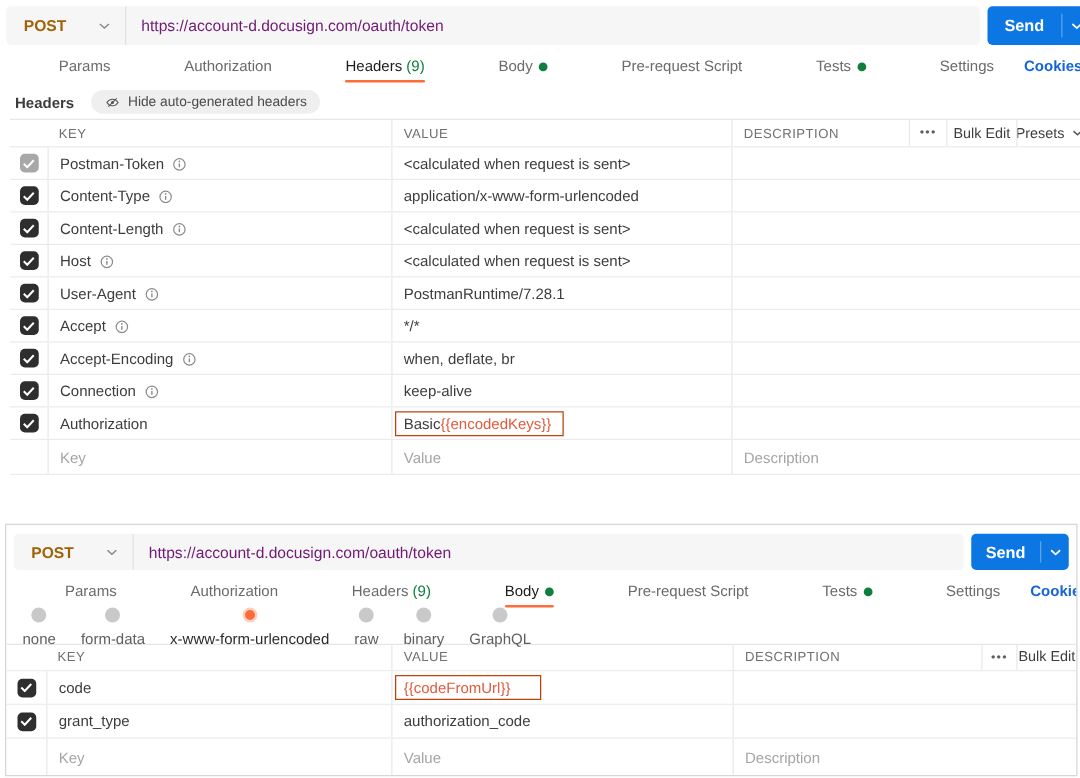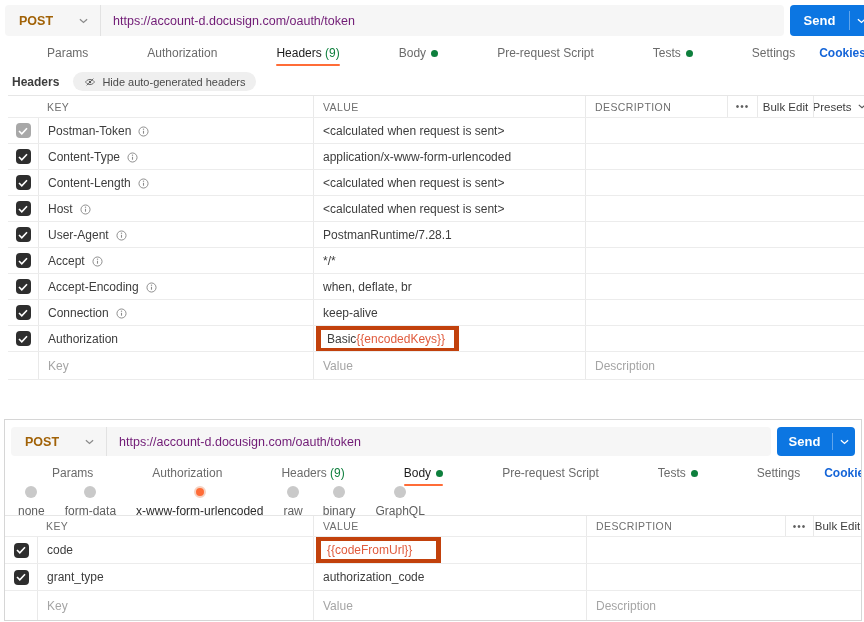--- a/index.html
+++ b/index.html
@@ -83,21 +83,21 @@
   .more-dots { font-size:10px; color:#5f5f5f; letter-spacing:1px; cursor:pointer; }
   .presets { gap:6px; display:flex; align-items:center; }
 
   .checkbox { width:15px; height:15px; border-radius:4px; background:#2e2e2e;
     display:flex; align-items:center; justify-content:center; cursor:pointer; }
   .checkbox.disabled { background:#a8a8a8; }
 
   .keytext { display:flex; align-items:center; gap:7px; }
   .info { display:inline-flex; margin-top:1px; }
   .var { color:#e05b3d; }
-  .red-box { display:inline-flex; align-items:flex-start; border:5px solid #c2410c;
+  .red-box { display:inline-flex; align-items:flex-start; border:1px solid #c2410c;
     margin:-3px 0 -3px -7px; padding:2px 9px 2px 6px; }
   .red-box.wide { padding-right:24px; }
 </style>
 </head>
 <body>
 
 <div class="panel top">
 
   <div class="url-row">
     <div class="url-bar">

